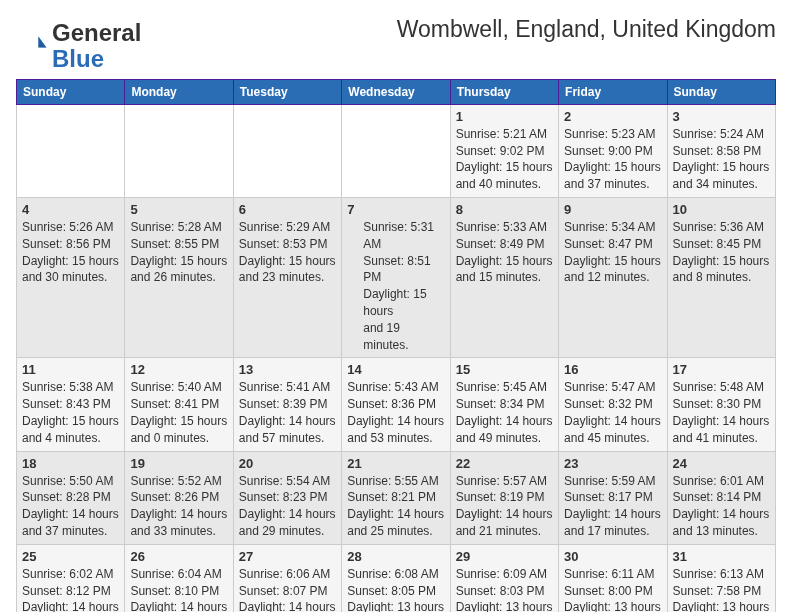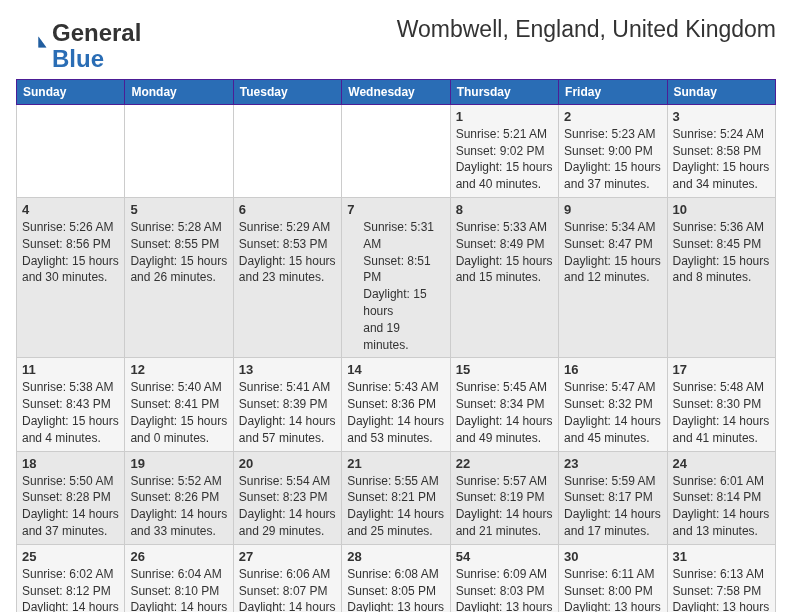--- a/index.html
+++ b/index.html
@@ -326,21 +326,21 @@
 and 1 minute.</div>
         </td>
         <td>
           <span class="day-number">28</span>
           <div class="day-info" style="white-space: pre-line;">Sunrise: 6:08 AM
 Sunset: 8:05 PM
 Daylight: 13 hours
 and 57 minutes.</div>
         </td>
         <td>
-          <span class="day-number">54</span>
+          <span class="day-number">29</span>
           <div class="day-info" style="white-space: pre-line;">Sunrise: 6:09 AM
 Sunset: 8:03 PM
 Daylight: 13 hours
 and 53 minutes.</div>
         </td>
         <td>
           <span class="day-number">30</span>
           <div class="day-info" style="white-space: pre-line;">Sunrise: 6:11 AM
 Sunset: 8:00 PM
 Daylight: 13 hours

